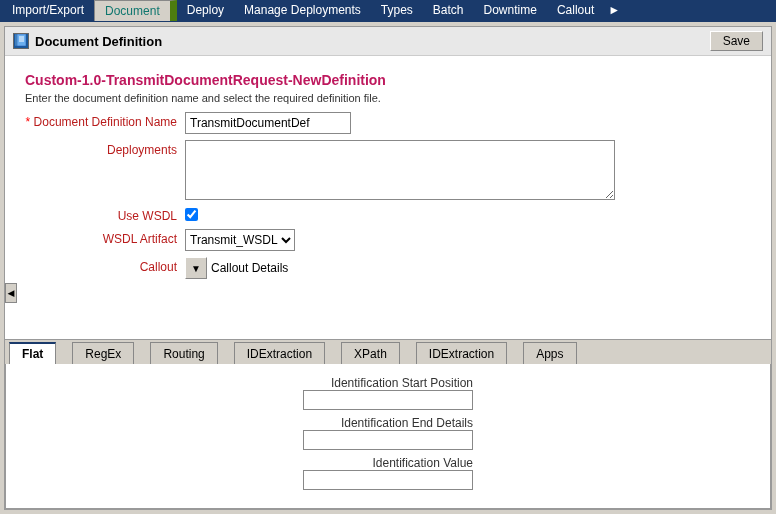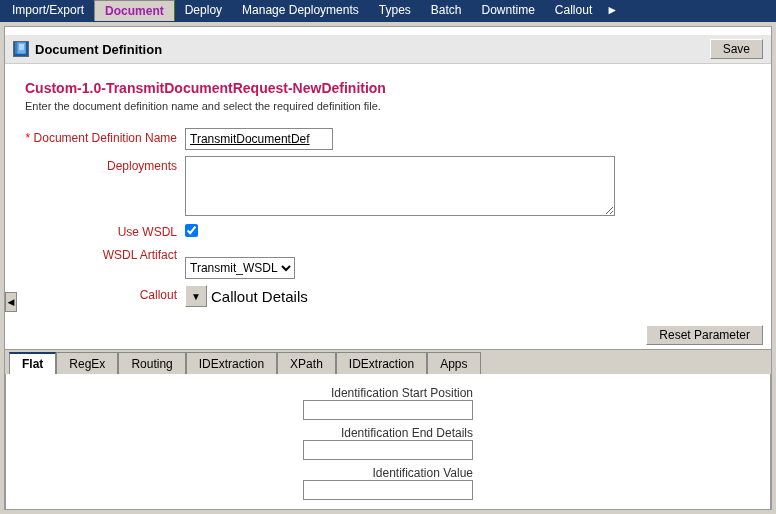--- a/index.html
+++ b/index.html
@@ -26,25 +26,24 @@
       font-size: 12px;
       cursor: pointer;
       border: none;
       background: transparent;
       white-space: nowrap;
       display: flex;
       align-items: center;
     }
     .nav-tab.active {
       background: #d4d0c8;
-      color: #a21caf;
+      color: #0f766e;
       border-top: 1px solid #888;
       border-left: 1px solid #888;
-      border-right: 1px solid #4d7c0f;
-      font-weight: bold;
+      border-right: 7px solid #4d7c0f;
     }
     .nav-more {
       color: #fff;
       padding: 3px 4px;
       display: flex;
       align-items: center;
       cursor: pointer;
     }
 
     
@@ -66,21 +65,20 @@
       overflow: hidden;
     }
 
     .panel-header {
       display: flex;
       align-items: center;
       justify-content: space-between;
       padding: 4px 8px;
       background: #e8e8e8;
       border-bottom: 1px solid #ccc;
-      margin-top: 8px;
     }
 
     .panel-title-area {
       display: flex;
       align-items: center;
       gap: 6px;
     }
 
     .panel-icon {
       width: 16px;
@@ -120,21 +118,21 @@
     .definition-name-heading {
       font-size: 14px;
       font-weight: bold;
       margin-bottom: 4px;
       color: #be185d;
     }
 
     .definition-subtitle {
       font-size: 11px;
       color: #333;
-      margin-bottom: 16px;
+      margin-bottom: 8px;
     }
 
     .form-row {
       display: flex;
       align-items: flex-start;
       margin-bottom: 6px;
     }
 
     .form-label {
       text-align: right;
@@ -152,44 +150,42 @@
     }
 
     .form-input {
       border: 1px solid #888;
       padding: 2px 4px;
       font-size: 12px;
       background: #fff;
     }
 
     .form-input-text {
-      width: 148px;
+      width: 166px;
       height: 22px;
-      text-decoration: underline;
     }
 
     .form-textarea {
       width: 430px;
       height: 60px;
       border: 1px solid #888;
       resize: both;
       font-size: 12px;
       background: #fff;
     }
 
     .checkbox-wrapper {
       display: flex;
       align-items: center;
       padding-top: 2px;
     }
 
     .wsdl-select-wrapper {
       display: flex;
       align-items: flex-end;
-      margin-top: 12px;
     }
 
     select.form-select {
       font-size: 12px;
       height: 22px;
       border: 1px solid #888;
       background: #fff;
     }
 
     .callout-wrapper {
@@ -208,21 +204,21 @@
       display: flex;
       align-items: center;
       justify-content: center;
       cursor: pointer;
       font-size: 10px;
     }
 
     .callout-details-link {
       color: #000;
       cursor: pointer;
-      font-size: 15px;
+      font-size: 12px;
     }
 
     .reset-param-area {
       display: flex;
       justify-content: flex-end;
       padding: 4px 8px;
     }
 
     .reset-param-btn {
       padding: 2px 12px;
@@ -237,21 +233,21 @@
     
     .bottom-tabs {
       border-top: 1px solid #999;
     }
 
     .tab-row {
       display: flex;
       background: #d4d0c8;
       padding-top: 2px;
       padding-left: 4px;
-      gap: 0;
+      gap: 16px;
     }
 
     .bottom-tab {
       padding: 3px 12px;
       background: #d4d0c8;
       border: 1px solid #888;
       border-bottom: none;
       cursor: pointer;
       font-size: 12px;
       color: #000;
@@ -388,23 +384,20 @@
 
         <div class="form-row">
           <label class="form-label">Callout</label>
           <div class="callout-wrapper">
             <div class="callout-dropdown-btn">▼</div>
             <span class="callout-details-link">Callout Details</span>
           </div>
         </div>
       </div>
 
-      <div class="reset-param-area">
-        <button class="reset-param-btn">Reset Parameter</button>
-      </div>
 
       <div class="bottom-tabs">
         <div class="tab-row">
           <button class="bottom-tab active">Flat</button>
           <button class="bottom-tab">RegEx</button>
           <button class="bottom-tab">Routing</button>
           <button class="bottom-tab">IDExtraction</button>
           <button class="bottom-tab">XPath</button>
           <button class="bottom-tab">IDExtraction</button>
           <button class="bottom-tab">Apps</button>

